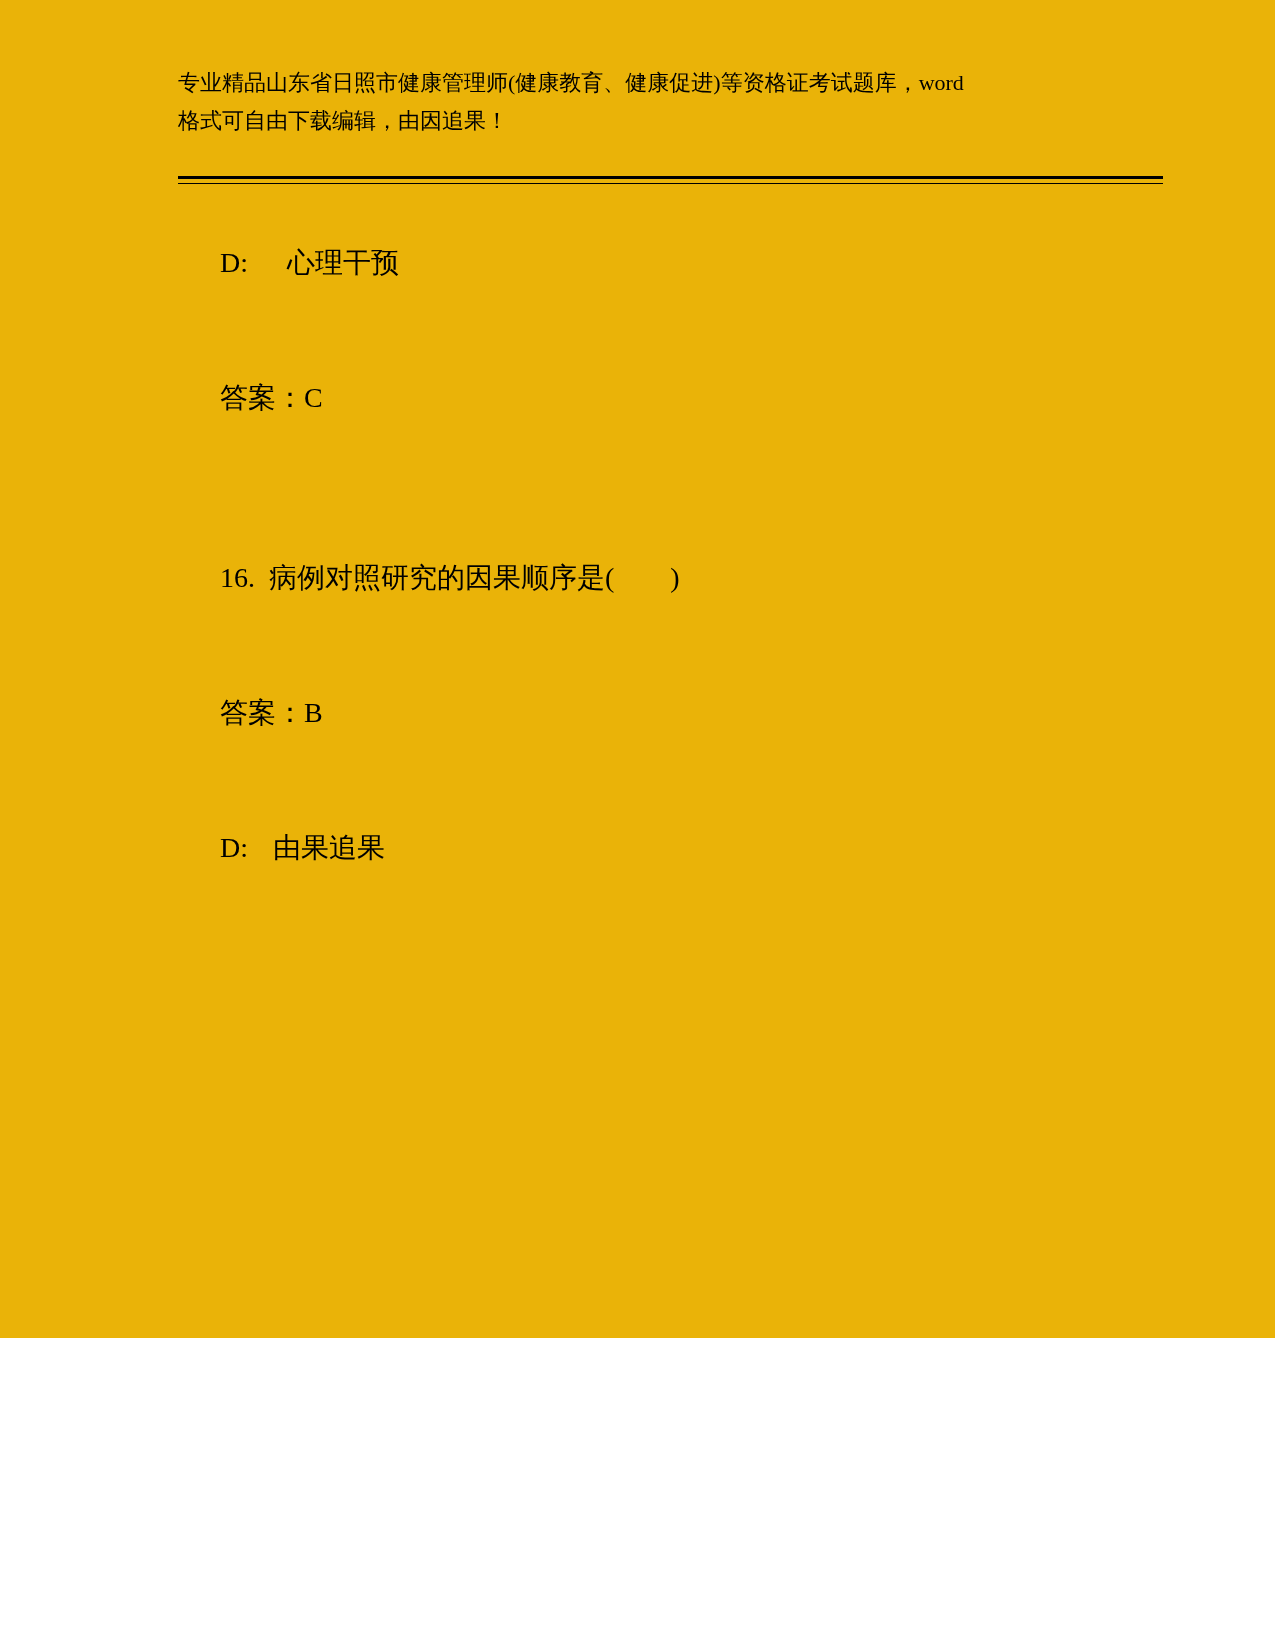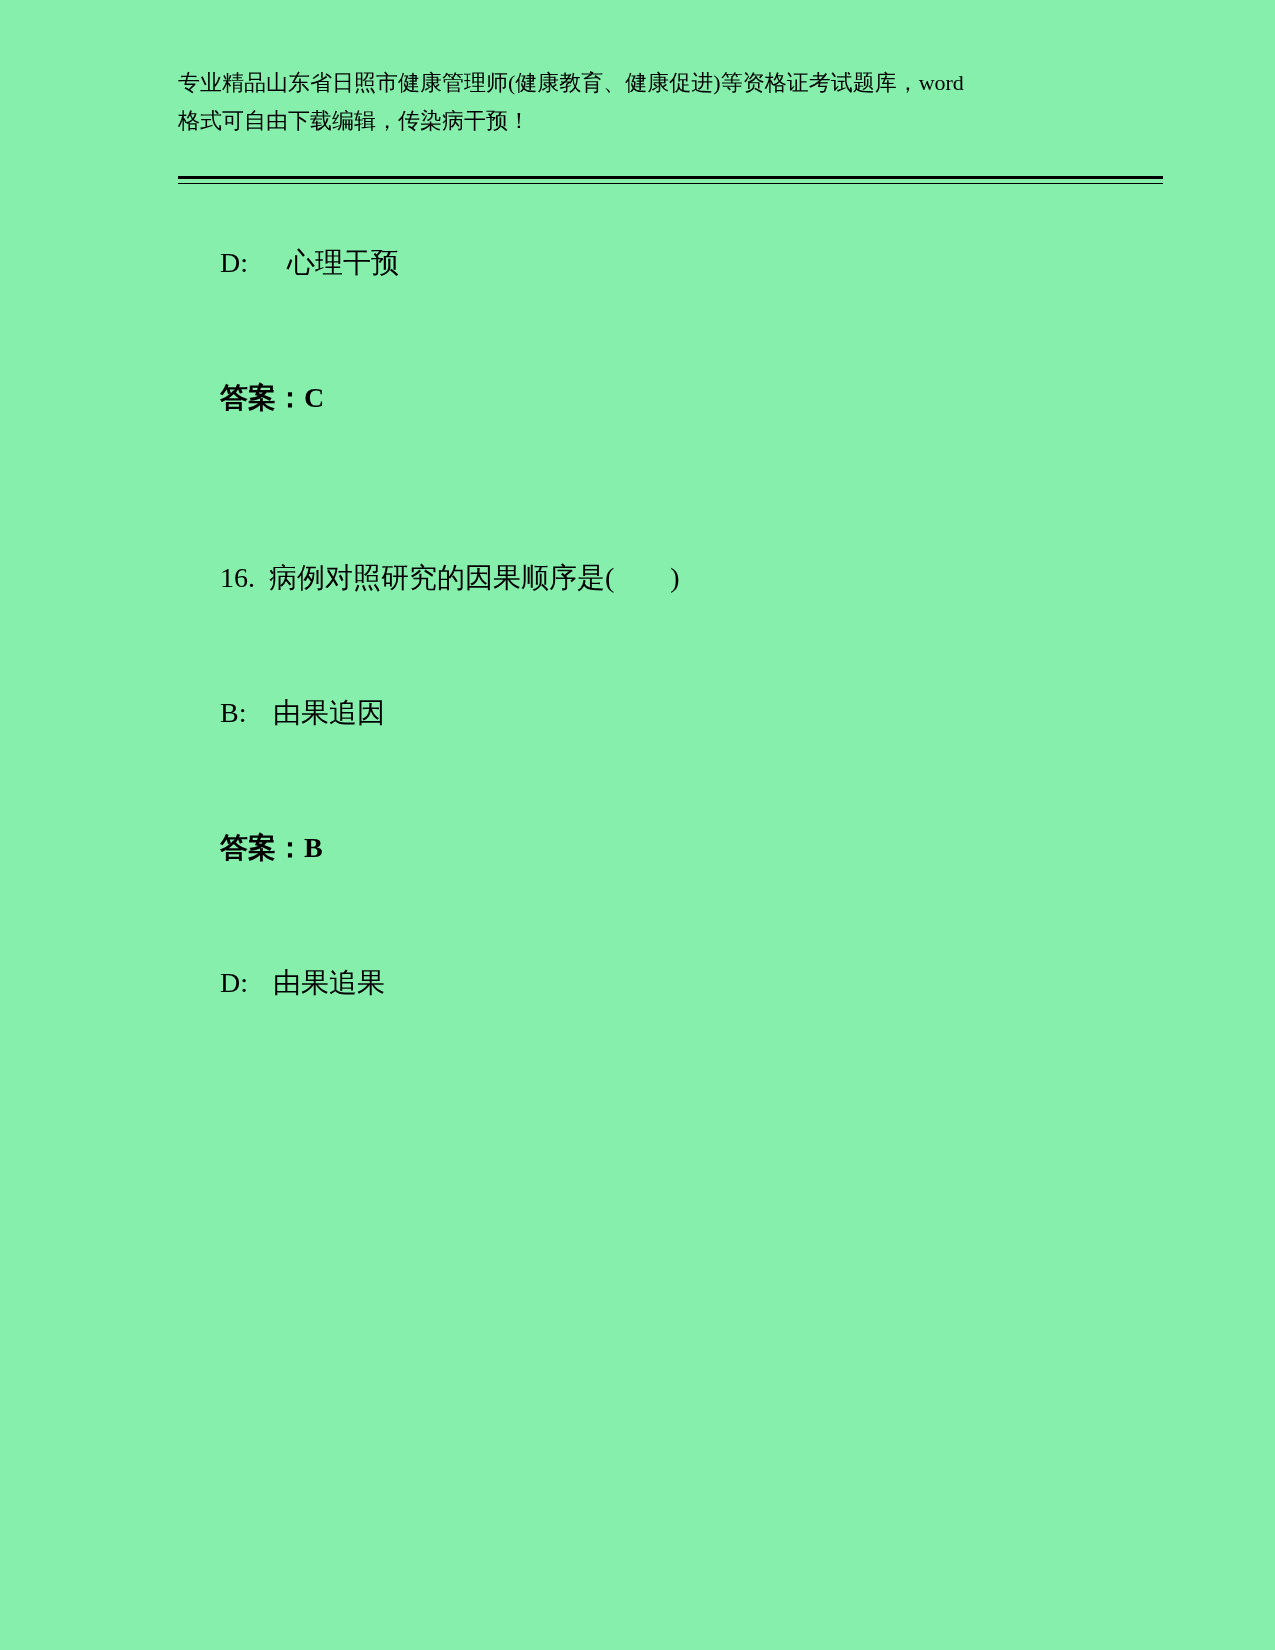--- a/index.html
+++ b/index.html
@@ -1,20 +1,20 @@
 <!DOCTYPE html>
 <html><head>
 <meta charset="utf-8">
 <style>
   html, body { margin: 0; padding: 0; background: #ffffff; }
   .page {
     position: relative;
     width: 1275px;
-    height: 1650px;
-    background: #86efac;
+    height: 1338px;
+    background: #eab308;
     color: #000000;
     font-family: "Liberation Serif", "DejaVu Serif", serif;
     overflow: hidden;
   }
   .header {
     position: absolute;
     left: 178px;
     top: 64px;
     width: 940px;
     font-size: 22px;
@@ -36,50 +36,47 @@
     position: absolute;
     left: 178px;
     top: 195px;
     width: 852px;
     font-size: 28px;
     line-height: 45px;
   }
   .para { white-space: pre-wrap; }
   .spacer { height: 45px; }
   .opt-label { display: inline-block; width: 53px; }
-  .answer { font-weight: bold; }
+  .answer { font-weight: normal; }
 </style>
 </head>
 <body>
 
 <div class="page">
 
   <div class="header">
     <div class="header-line">专业精品山东省日照市健康管理师(健康教育、健康促进)等资格证考试题库，word</div>
-    <div class="header-line">格式可自由下载编辑，传染病干预！</div>
+    <div class="header-line">格式可自由下载编辑，由因追果！</div>
   </div>
 
   <div class="header-rule"></div>
 
   <div class="content">
 
     <div class="para option">
       <span class="opt-label">D:</span><span class="opt-text">  心理干预</span>
     </div>
     <div class="para answer">
       <span>答案：</span><span>C</span>
     </div>
     <div class="spacer"></div>
 
     <div class="para question">
       <span class="q-text">16.  病例对照研究的因果顺序是(　　)</span>
     </div>
-    <div class="para option">
-      <span class="opt-label">B:</span><span class="opt-text">由果追因</span>
-    </div>
     <div class="para answer">
       <span>答案：</span><span>B</span>
     </div>
     <div class="para option">
       <span class="opt-label">D:</span><span class="opt-text">由果追果</span>
     </div>
     <div class="spacer"></div>
 
     <div class="para question">
       

